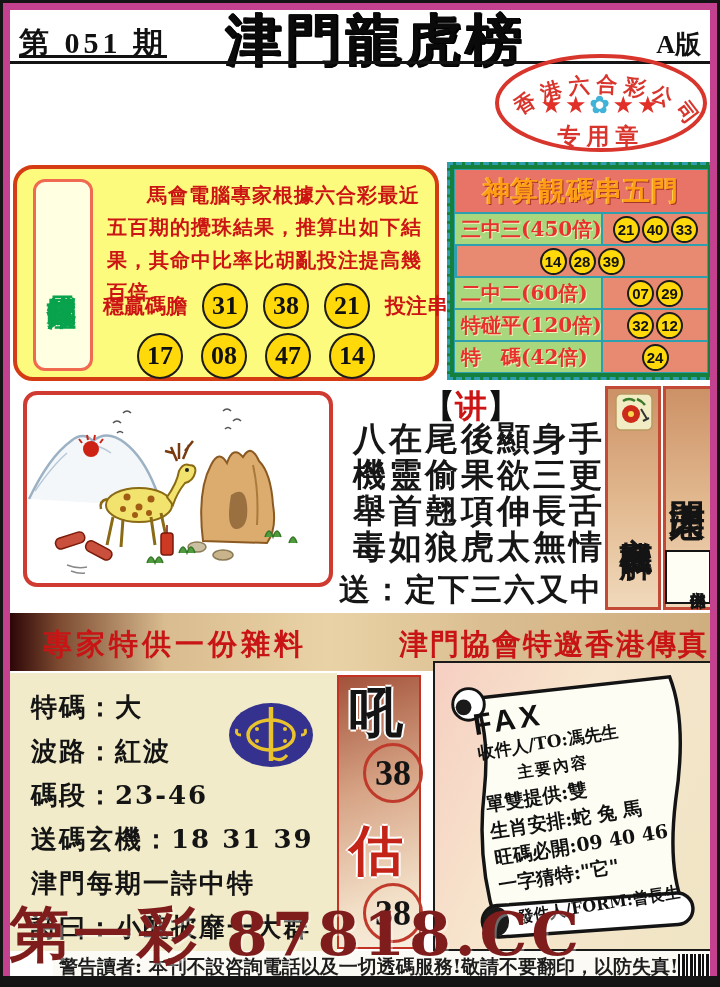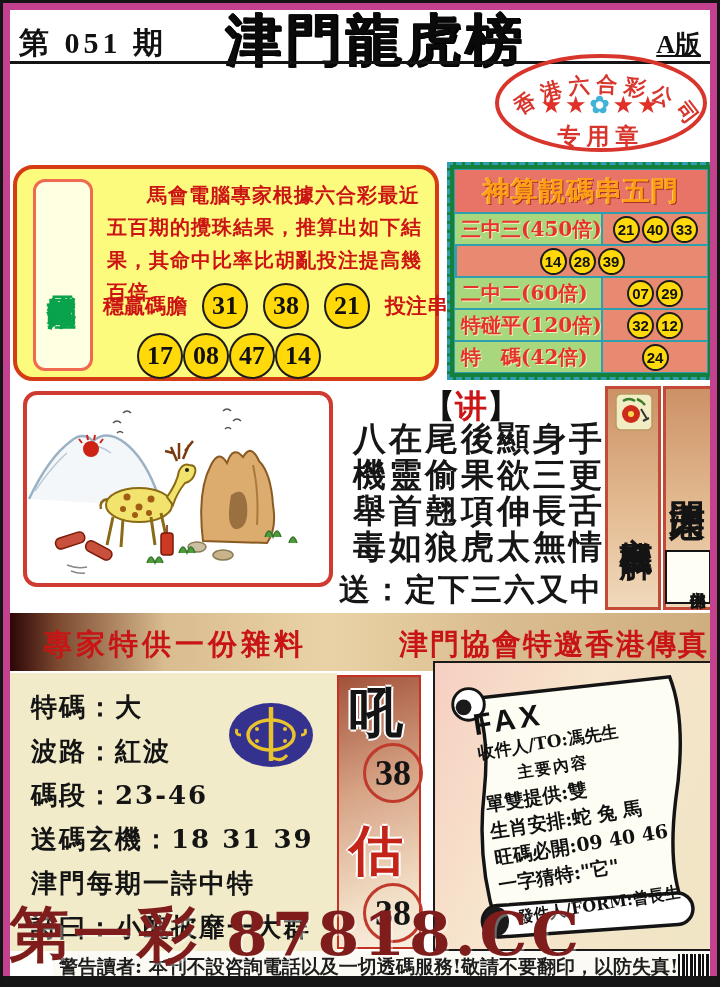--- a/index.html
+++ b/index.html
@@ -5,24 +5,24 @@
   * { margin:0; padding:0; box-sizing:border-box; }
   body { background:#444; font-family:"Liberation Sans", sans-serif; }
   .page {
     position:relative; width:720px; height:987px; margin:0 auto;
     background:#ffffff; border:3px solid #141414; overflow:hidden;
   }
   .pink-frame { position:absolute; inset:0; border:7px solid #c4418f; pointer-events:none; z-index:40; }
   .bottom-black { position:absolute; left:0; right:0; bottom:0; height:8px; background:#151515; z-index:41; }
 
   
-  .issue { position:absolute; left:16px; top:20px; font:900 30px "Liberation Serif", serif; color:#111; letter-spacing:4px; }
+  .issue { position:absolute; left:16px; top:20px; font:900 30px "Liberation Serif", serif; color:#111; letter-spacing:4px;text-decoration:underline; }
   .main-title { position:absolute; left:222px; top:0px; font:900 56px "DejaVu Serif", serif; color:#0a0a0a; letter-spacing:4px;
     text-shadow:1px 0 #000,0 1px #000,1px 1px #000,2px 1px #000; white-space:nowrap; }
-  .edition { position:absolute; right:16px; top:24px; font:900 26px "Liberation Serif", serif; color:#111;text-decoration:underline; }
+  .edition { position:absolute; right:16px; top:24px; font:900 26px "Liberation Serif", serif; color:#111; }
   .header-line { position:absolute; left:6px; right:6px; top:58px; height:3px; background:#141414; }
 
   .ewin { position:absolute; left:22px; top:62px; width:88px; height:88px; border-radius:6px;
     background:linear-gradient(180deg,#f7b913,#ef9a08); box-shadow:0 0 0 1px #d98b06; z-index:2; text-align:center; }
   .ewin-ball { width:46px; height:46px; border-radius:50%; margin:3px auto 0;
     background:radial-gradient(circle at 35% 32%, #ffedb0, #f6c513 48%, #bb7e08 95%); box-shadow:0 0 0 2px #e7ae2a; }
   .ewin-brand { position:absolute; left:0; right:0; top:32px; font:italic 900 26px "Liberation Sans", sans-serif; color:#fff;
     text-shadow:2px 2px 0 #223a7a,-1px -1px 0 #223a7a,1px -1px 0 #223a7a,-1px 1px 0 #223a7a; }
   .ewin-sub { position:absolute; left:0; right:0; bottom:4px; font:900 21px "DejaVu Serif", serif; color:#ffd94a;
     text-shadow:1px 1px 0 #b42808,-1px -1px 0 #b42808,1px -1px 0 #b42808,-1px 1px 0 #b42808; letter-spacing:2px; }
@@ -34,21 +34,21 @@
 
   
   .yellow-box { position:absolute; left:10px; top:162px; width:426px; height:216px; background:#fdfb7d;
     border:4px solid #d63c14; border-radius:20px; z-index:1; }
   .strategy-label { position:absolute; left:16px; top:10px; width:60px; height:192px; background:#ffffe2;
     border:3px solid #ef6a50; border-radius:12px; writing-mode:vertical-rl; text-orientation:upright;
     font:900 29px "DejaVu Serif", serif; color:#08a34c; text-align:center; letter-spacing:1px; line-height:56px; }
   .strategy-para { position:absolute; left:90px; top:10px; width:326px; font:900 20px "DejaVu Serif", serif;
     color:#cc1414; line-height:1.62; text-indent:2em; letter-spacing:1px; }
   .num-row1 { position:absolute; left:86px; top:114px; width:334px; display:flex; align-items:center; gap:15px; }
-  .num-row2 { position:absolute; left:120px; top:164px; width:280px; display:flex; align-items:center; gap:0; }
+  .num-row2 { position:absolute; left:120px; top:164px; width:280px; display:flex; align-items:center; gap:18px; }
   .num-label { font:900 21px "DejaVu Serif", serif; color:#cc1414; white-space:nowrap; }
   .ball { width:46px; height:46px; border-radius:50%; background:#ffd90a; border:2px solid #1c1c1c;
     display:flex; align-items:center; justify-content:center; font:900 26px "Liberation Serif", serif; color:#111; flex:none; }
 
   
   .teal-box { position:absolute; left:444px; top:159px; width:268px; height:218px; background:#15803d;
     border:3px dashed #2d9fae; padding:4px; z-index:1; }
   .teal-inner { width:100%; height:100%; border:1px solid #2d9fae; display:flex; flex-direction:column; }
   .teal-title { flex:none; height:42px; background:#e87468; display:flex; align-items:center; justify-content:center;
     font:900 27px "DejaVu Serif", serif; color:#ff9d16; letter-spacing:1px;

